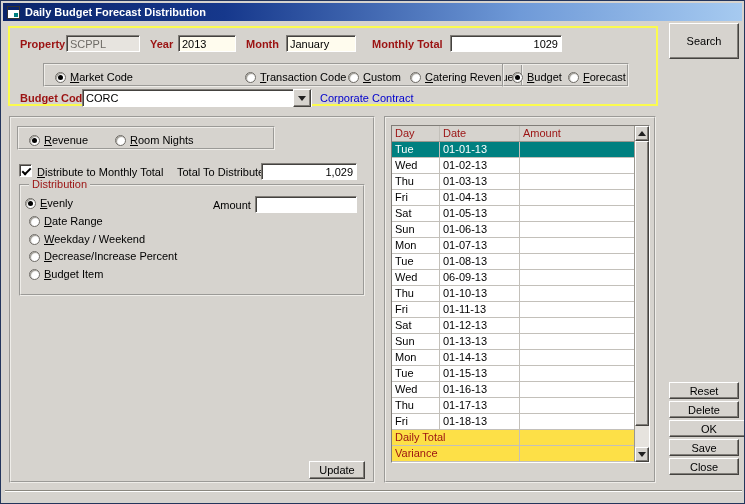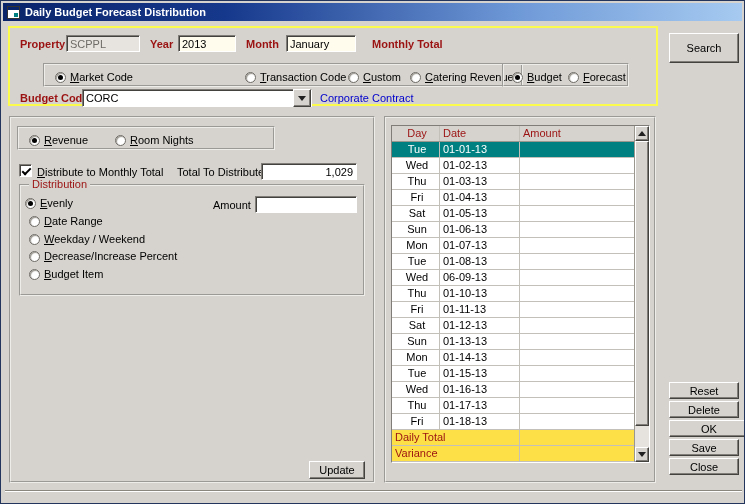--- a/index.html
+++ b/index.html
@@ -49,21 +49,21 @@
 
   .left-panel{position:absolute;left:8px;top:115px;width:366px;height:367px;box-sizing:border-box;}
   .dist-group{position:absolute;box-sizing:border-box;}
   .legend{position:absolute;top:-8px;left:8px;background:#d6d3ce;padding:0 3px;line-height:13px;}
 
   .table-panel{position:absolute;left:383px;top:115px;width:272px;height:367px;box-sizing:border-box;}
   .dtable{position:absolute;left:5px;top:7px;width:259px;height:338px;background:#fff;box-sizing:border-box;}
   .thead{display:flex;height:16px;background:#d6d3ce;border-bottom:1px solid #9a978f;box-sizing:border-box;width:242px;}
   .thead .tc{color:#9b1212;}
   .tc{box-sizing:border-box;border-right:1px solid #c3c0ba;padding-left:3px;line-height:15px;overflow:hidden;white-space:nowrap;}
-  .tc.day{width:48px;text-align:center;}
+  .tc.day{width:48px;}
   .tc.date{width:80px;}
   .tc.amount{width:114px;border-right:none;}
   .tc.span2{width:128px;}
   .trow{display:flex;height:16px;border-bottom:1px solid #c3c0ba;background:#fff;width:242px;box-sizing:border-box;}
   .trow.selected{background:#008080;color:#fff;}
   .trow.total{background:#fde047;color:#9b1212;}
   .vscroll{position:absolute;right:0;top:0;width:15px;height:336px;background:#e6e3de;border-left:1px solid #9a978f;box-sizing:border-box;}
   .sbtn{position:absolute;left:0;width:14px;height:15px;display:flex;align-items:center;justify-content:center;box-sizing:border-box;}
   .sbtn.up{top:0;}
   .sbtn.down{bottom:0;}
@@ -85,20 +85,21 @@
     <span class="lbl maroon b" style="left:10px;top:10px">Property</span>
     <span class="field sunken disabled" style="left:56px;top:7px;width:74px">SCPPL</span>
 
     <span class="lbl maroon b" style="left:140px;top:10px">Year</span>
     <span class="field sunken cream" style="left:168px;top:7px;width:58px">2013</span>
 
     <span class="lbl maroon b" style="left:236px;top:10px">Month</span>
     <span class="field sunken cream" style="left:276px;top:7px;width:70px">January</span>
 
     <span class="lbl maroon b" style="left:362px;top:10px">Monthly Total</span>
+    <span class="field sunken ra" style="left:440px;top:7px;width:112px">1029</span>
 
     <div class="etched" style="position:absolute;left:5px;top:35px;width:480px;height:24px;box-sizing:border-box;margin-left:28px;">
       <span class="radio-item" style="left:10px;top:0">
         <span class="radio on"></span>
         <span class="mn">Market Code</span>
       </span>
       <span class="radio-item" style="left:200px;top:0">
         <span class="radio"></span>
         <span class="mn">Transaction Code</span>
       </span>
@@ -126,21 +127,21 @@
     <span class="lbl maroon b" style="left:10px;top:64px">Budget Code</span>
     <span class="combo sunken" style="left:72px;top:61px;width:230px">
       <span class="combo-text">CORC</span>
       <span class="combo-btn raised">
           <span class="tri-down"></span>
         </span>
     </span>
     <span class="lbl blue" style="left:310px;top:64px">Corporate Contract</span>
   </div>
 
-  <button class="btn raised mn" style="left:668px;top:32px;width:70px;height:30px">Search</button>
+  <button class="btn raised mn" style="left:668px;top:22px;width:70px;height:36px">Search</button>
 
   <div class="left-panel etched">
     <div class="etched" style="position:absolute;left:6px;top:8px;width:258px;height:24px;box-sizing:border-box;">
       <span class="radio-item" style="left:10px;top:0">
         <span class="radio on"></span>
         <span class="mn">Revenue</span>
       </span>
       <span class="radio-item" style="left:96px;top:0">
         <span class="radio"></span>
         <span class="mn">Room Nights</span>

